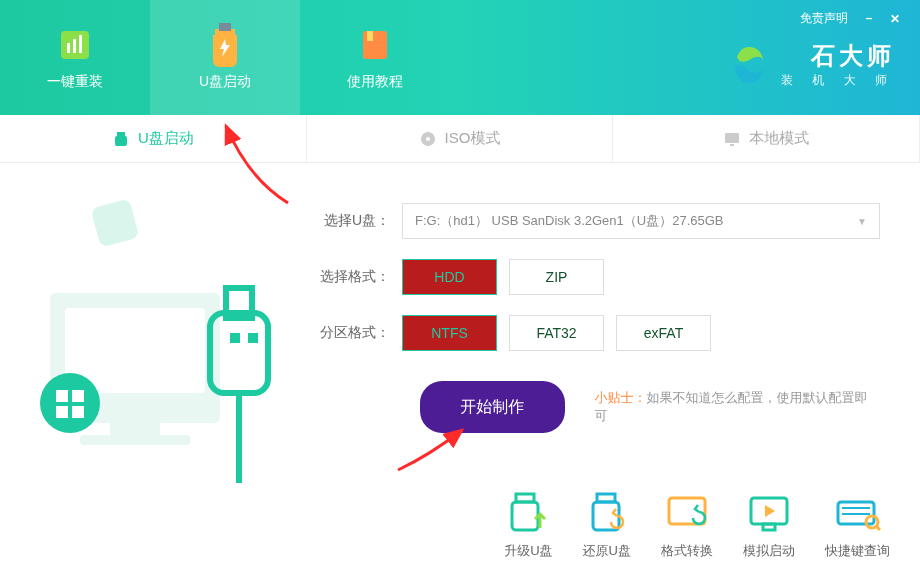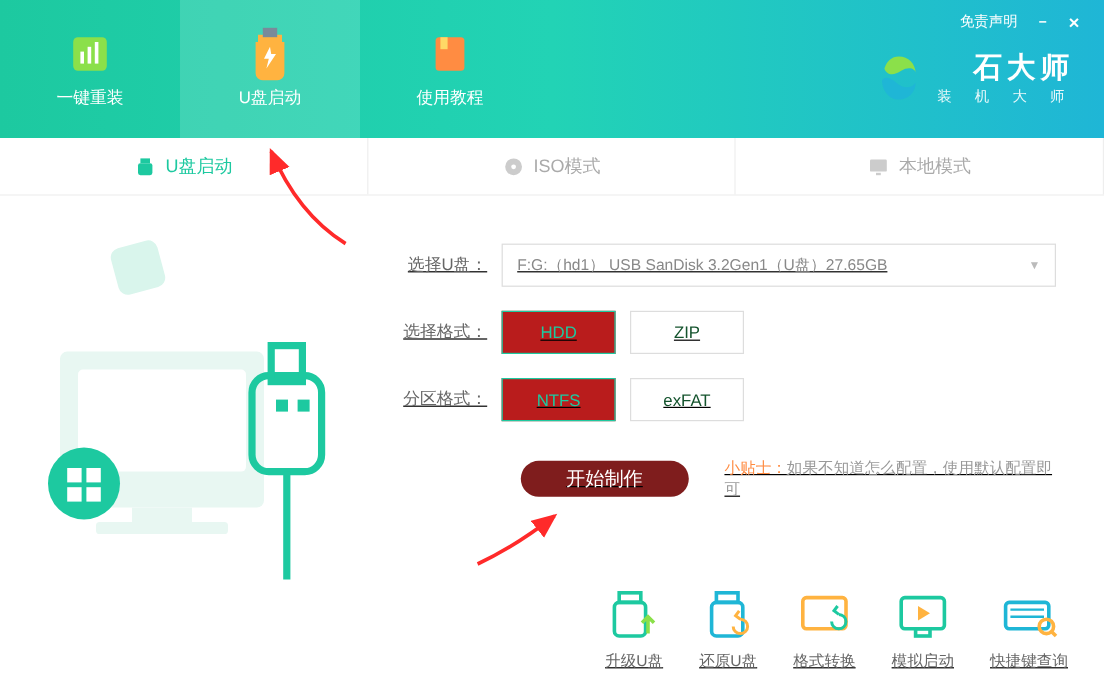--- a/index.html
+++ b/index.html
@@ -14,35 +14,35 @@
 .title-right { position: absolute; right: 20px; top: 10px; color: #fff; font-size: 12px; display: flex; gap: 15px; align-items: center; }
 .brand { position: absolute; right: 25px; top: 40px; display: flex; align-items: center; gap: 10px; }
 .brand-text { color: #fff; text-align: right; }
 .brand-name { font-size: 24px; font-weight: bold; letter-spacing: 4px; }
 .brand-sub { font-size: 12px; letter-spacing: 8px; opacity: 0.9; }
 
 .tabs { height: 48px; display: flex; border-bottom: 1px solid #eee; }
 .tab { flex: 1; display: flex; align-items: center; justify-content: center; gap: 8px; font-size: 15px; color: #aaa; border-right: 1px solid #eee; cursor: pointer; }
 .tab.active { color: #1dc9a0; }
 
-.content { display: flex; padding: 30px 40px 0 40px; gap: 56px; position: relative; text-decoration: underline; }
+.content { display: flex; padding: 30px 40px 0 40px; gap: 40px; position: relative; }
 .illustration { width: 240px; height: 280px; position: relative; flex-shrink: 0; }
 
 .form { flex: 1; padding-top: 10px; }
 .row { display: flex; align-items: center; margin-bottom: 20px; gap: 12px; }
 .row-label { width: 70px; text-align: right; color: #666; font-size: 14px; }
 .dropdown { flex: 1; height: 36px; border: 1px solid #ddd; display: flex; align-items: center; padding: 0 12px; color: #888; font-size: 13px; position: relative; cursor: pointer; }
 .dropdown::after { content: "▼"; position: absolute; right: 12px; color: #bbb; font-size: 10px; }
 .opt { width: 95px; height: 36px; border: 1px solid #ddd; display: flex; align-items: center; justify-content: center; font-size: 14px; color: #14532d; cursor: pointer; }
 .opt.sel { border-color: #1dc9a0; color: #1dc9a0; background: #b91c1c; }
-.start-btn { width: 145px; height: 30px; background: #7f1d1d; color: #fff; border-radius: 22px; display: flex; align-items: center; justify-content: center; font-size: 16px; cursor: pointer; }
+.start-btn { width: 145px; height: 52px; background: #4c1d95; color: #fff; border-radius: 22px; display: flex; align-items: center; justify-content: center; font-size: 16px; cursor: pointer; }
 .tip { font-size: 13px; color: #999; }
 .tip-label { color: #ff8c42; }
 
-.bottom-actions { position: absolute; bottom: 20px; right: 30px; display: flex; gap: 30px; text-decoration: underline; }
+.bottom-actions { position: absolute; bottom: 20px; right: 30px; display: flex; gap: 30px; }
 .action { display: flex; flex-direction: column; align-items: center; gap: 8px; cursor: pointer; }
 .action-icon { width: 48px; height: 42px; }
 .action-label { font-size: 13px; color: #666; }
 
 .footer-left { position: absolute; bottom: 25px; left: 30px; display: flex; gap: 30px; }
 .footer-link { display: flex; align-items: center; gap: 8px; color: #999; font-size: 14px; cursor: pointer; }
 .footer-icon-circle { width: 30px; height: 30px; border: 2px solid #ccc; border-radius: 50%; display: flex; align-items: center; justify-content: center; }
 
 .arrow { position: absolute; pointer-events: none; }
 .arrow1 { left: 218px; top: 118px; }
@@ -156,20 +156,21 @@
       </div>
     </div>
     <div class="row">
       <div class="row-label">选择格式：</div>
       <div class="opt sel">HDD</div>
       <div class="opt">ZIP</div>
     </div>
     <div class="row">
       <div class="row-label">分区格式：</div>
       <div class="opt sel">NTFS</div>
+      <div class="opt">FAT32</div>
       <div class="opt">exFAT</div>
     </div>
     <div class="row" style="margin-top:30px; gap:30px; align-items:center;">
       <div style="width:70px;"></div>
       <div class="start-btn">开始制作</div>
       <div class="tip">
         <span class="tip-label">小贴士：</span><span>如果不知道怎么配置，使用默认配置即可</span>
       </div>
     </div>
   </div>

